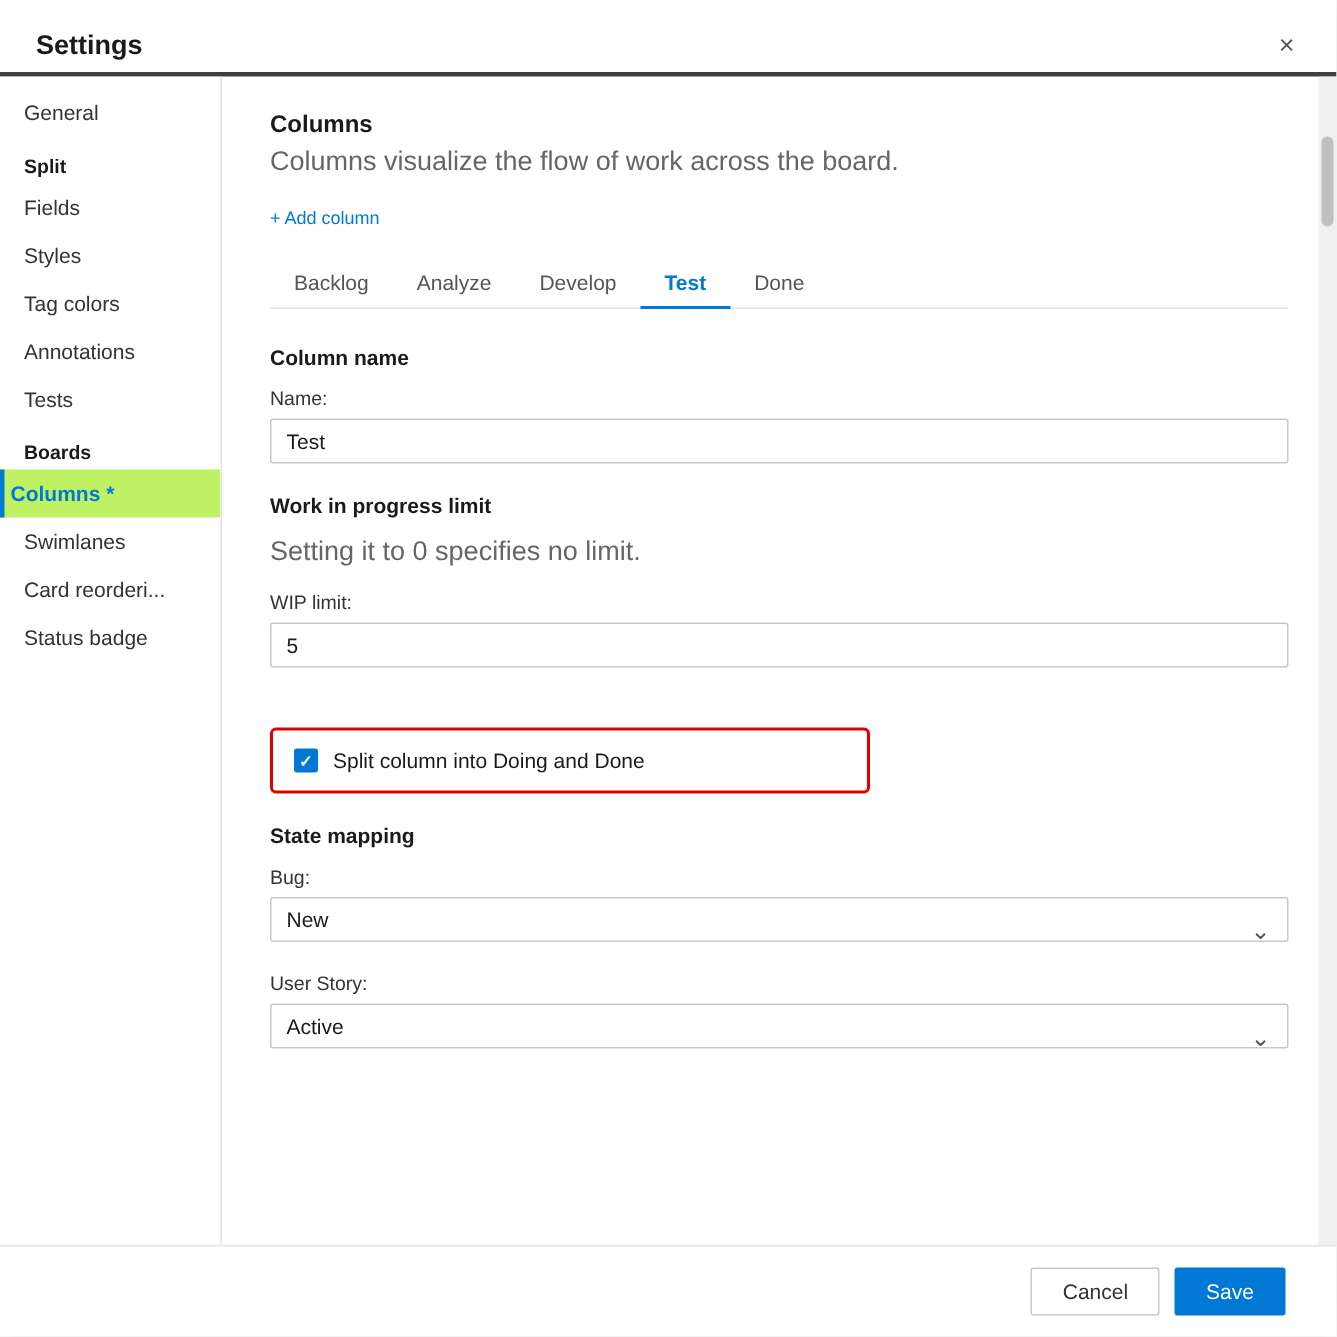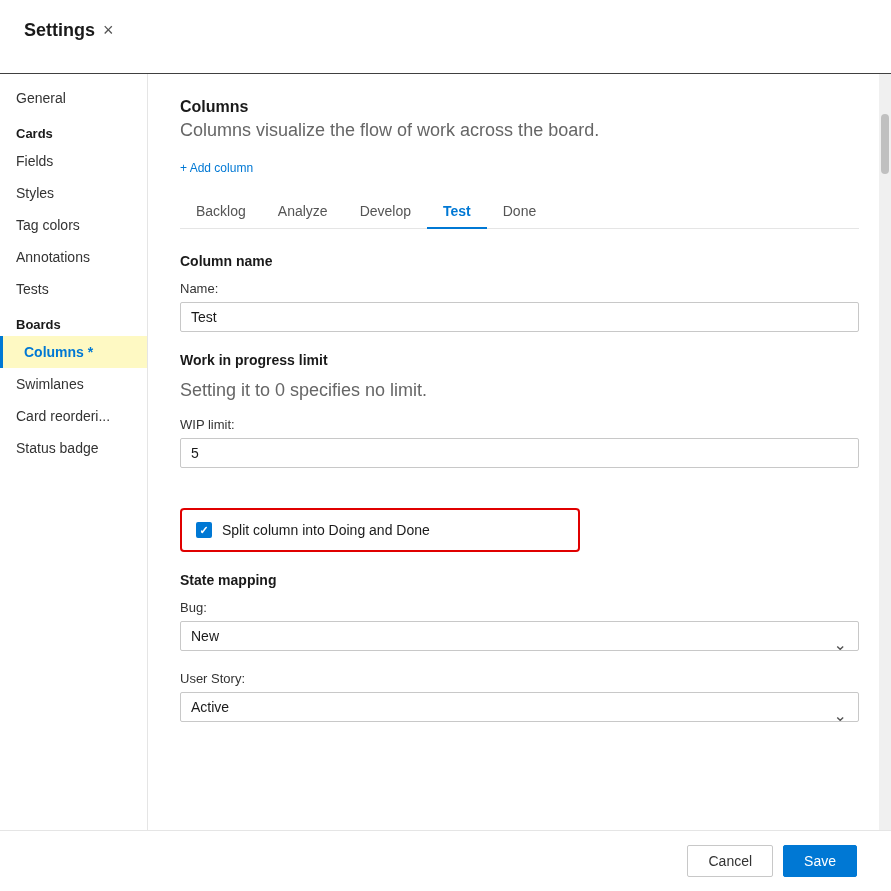--- a/index.html
+++ b/index.html
@@ -18,22 +18,23 @@
       width: 891px;
       height: 891px;
       background: #fff;
       display: flex;
       flex-direction: column;
       box-shadow: 0 4px 24px rgba(0,0,0,0.2);
     }
     .dialog-header {
       display: flex;
       align-items: center;
-      padding: 16px 20px 28px 24px;
-      border-bottom: 1px solid #404040;
+      justify-content: space-between;
+      padding: 16px 20px 3px 24px;
+      border-bottom: 3px solid #404040;
     }
     .dialog-title {
       font-size: 18px;
       font-weight: 600;
       color: #1a1a1a;
     }
     .close-btn {
       cursor: pointer;
       font-size: 18px;
       color: #555;
@@ -56,25 +57,25 @@
       overflow-y: auto;
     }
     .sidebar-item {
       padding: 8px 16px;
       cursor: pointer;
       color: #333;
       font-size: 14px;
       white-space: nowrap;
     }
     .sidebar-item.active {
-      background: #fef9c3;
+      background: #bef264;
       color: #0078d4;
       font-weight: 600;
       border-left: 3px solid #0078d4;
-      padding-left: 21px;
+      padding-left: 4px;
     }
     .sidebar-section-label {
       padding: 12px 16px 4px 16px;
       font-size: 13px;
       font-weight: 700;
       color: #1a1a1a;
     }
     .main-content {
       flex: 1;
       padding: 24px 32px;
@@ -260,21 +261,21 @@
 
   <div class="dialog-header">
     <span class="dialog-title">Settings</span>
     <button class="close-btn">×</button>
   </div>
 
   <div class="dialog-body">
 
     <div class="sidebar">
       <div class="sidebar-item">General</div>
-      <div class="sidebar-section-label">Cards</div>
+      <div class="sidebar-section-label">Split</div>
       <div class="sidebar-item">Fields</div>
       <div class="sidebar-item">Styles</div>
       <div class="sidebar-item">Tag colors</div>
       <div class="sidebar-item">Annotations</div>
       <div class="sidebar-item">Tests</div>
       <div class="sidebar-section-label">Boards</div>
       <div class="sidebar-item active">Columns *</div>
       <div class="sidebar-item">Swimlanes</div>
       <div class="sidebar-item">Card reorderi...</div>
       <div class="sidebar-item">Status badge</div>

